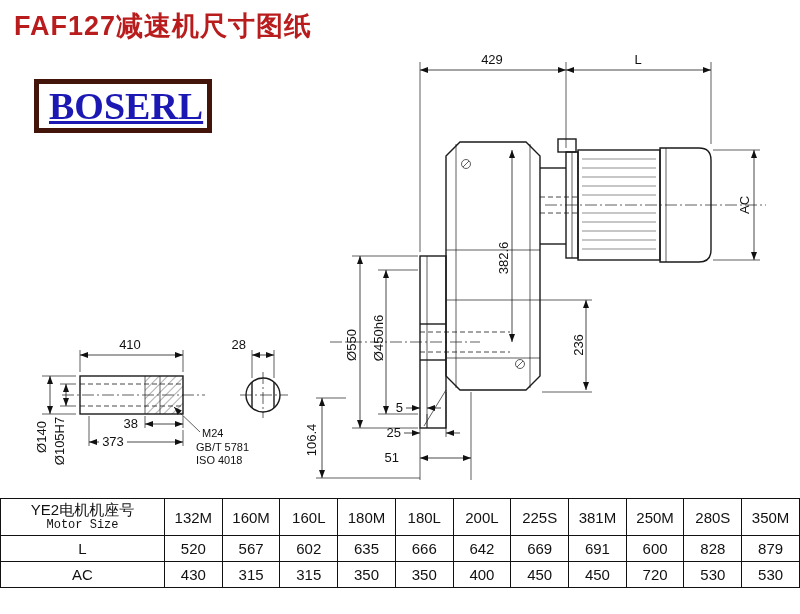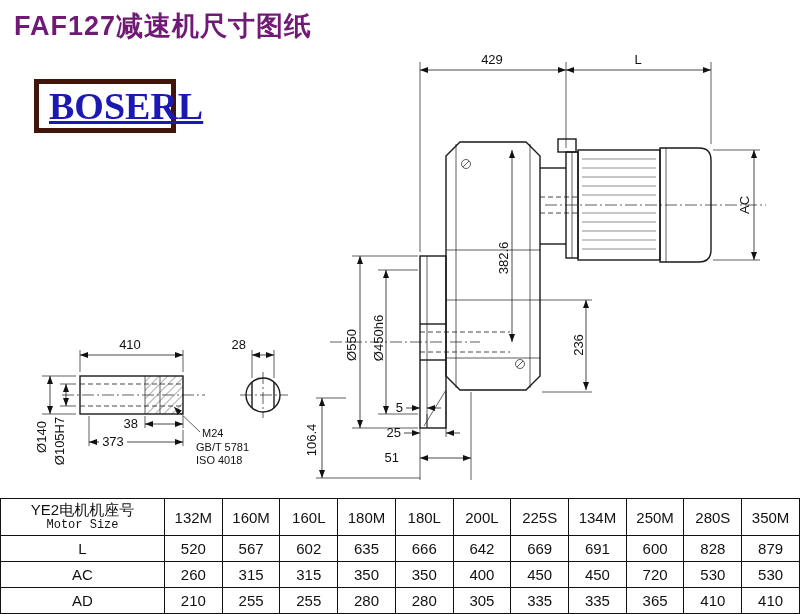--- a/index.html
+++ b/index.html
@@ -1,19 +1,19 @@
 <!DOCTYPE html>
 <html><head>
 <meta charset="utf-8">
 <style>
   html,body{margin:0;padding:0;background:#fff;}
   #page{position:relative;width:800px;height:614px;background:#fff;overflow:hidden;
         font-family:"Liberation Sans",sans-serif;color:#111;}
-  #title{position:absolute;left:14px;top:8px;font-size:27px;font-weight:700;color:#701a75;letter-spacing:1px;}
-  #logo-box{position:absolute;left:34px;top:79px;width:142px;height:54px;border:5px solid #431409;
+  #title{position:absolute;left:14px;top:8px;font-size:27px;font-weight:700;color:#b91c1c;letter-spacing:1px;}
+  #logo-box{position:absolute;left:34px;top:79px;width:178px;height:54px;border:5px solid #431409;
             background:#fff;display:flex;align-items:center;justify-content:flex-start;padding-left:10px;box-sizing:border-box;}
   #logo-text{font-family:"Liberation Serif",serif;font-size:38px;font-weight:700;color:#1c18b4;
              text-decoration:underline;line-height:1;}
   svg{position:absolute;left:0;top:0;}
   svg text{font-family:"Liberation Sans",sans-serif;font-size:13px;fill:#111;}
   svg text.sm{font-size:11px;}
   .o{fill:none;stroke:#1a1a1a;stroke-width:1.4;}
   .t{fill:none;stroke:#1a1a1a;stroke-width:0.7;}
   .f{fill:none;stroke:#1a1a1a;stroke-width:0.5;}
   .d{fill:none;stroke:#1a1a1a;stroke-width:0.8;}
@@ -210,63 +210,49 @@
         <div class="hdr-cn">YE2电机机座号</div>
         <div class="hdr-en">Motor Size</div>
       </th>
       <th>132M</th>
       <th>160M</th>
       <th>160L</th>
       <th>180M</th>
       <th>180L</th>
       <th>200L</th>
       <th>225S</th>
-      <th>134M</th>
+      <th>381M</th>
       <th>250M</th>
       <th>280S</th>
       <th>350M</th>
     </tr>
     <tr class="val">
       <td>L</td>
       <td>520</td>
       <td>567</td>
       <td>602</td>
       <td>635</td>
       <td>666</td>
       <td>642</td>
       <td>669</td>
       <td>691</td>
       <td>600</td>
       <td>828</td>
       <td>879</td>
     </tr>
     <tr class="val">
       <td>AC</td>
-      <td>260</td>
+      <td>430</td>
       <td>315</td>
       <td>315</td>
       <td>350</td>
       <td>350</td>
       <td>400</td>
       <td>450</td>
       <td>450</td>
       <td>720</td>
       <td>530</td>
       <td>530</td>
     </tr>
-    <tr class="val">
-      <td>AD</td>
-      <td>210</td>
-      <td>255</td>
-      <td>255</td>
-      <td>280</td>
-      <td>280</td>
-      <td>305</td>
-      <td>335</td>
-      <td>335</td>
-      <td>365</td>
-      <td>410</td>
-      <td>410</td>
-    </tr>
   </tbody>
     </table>
 
 </div>
 
 </body></html>

